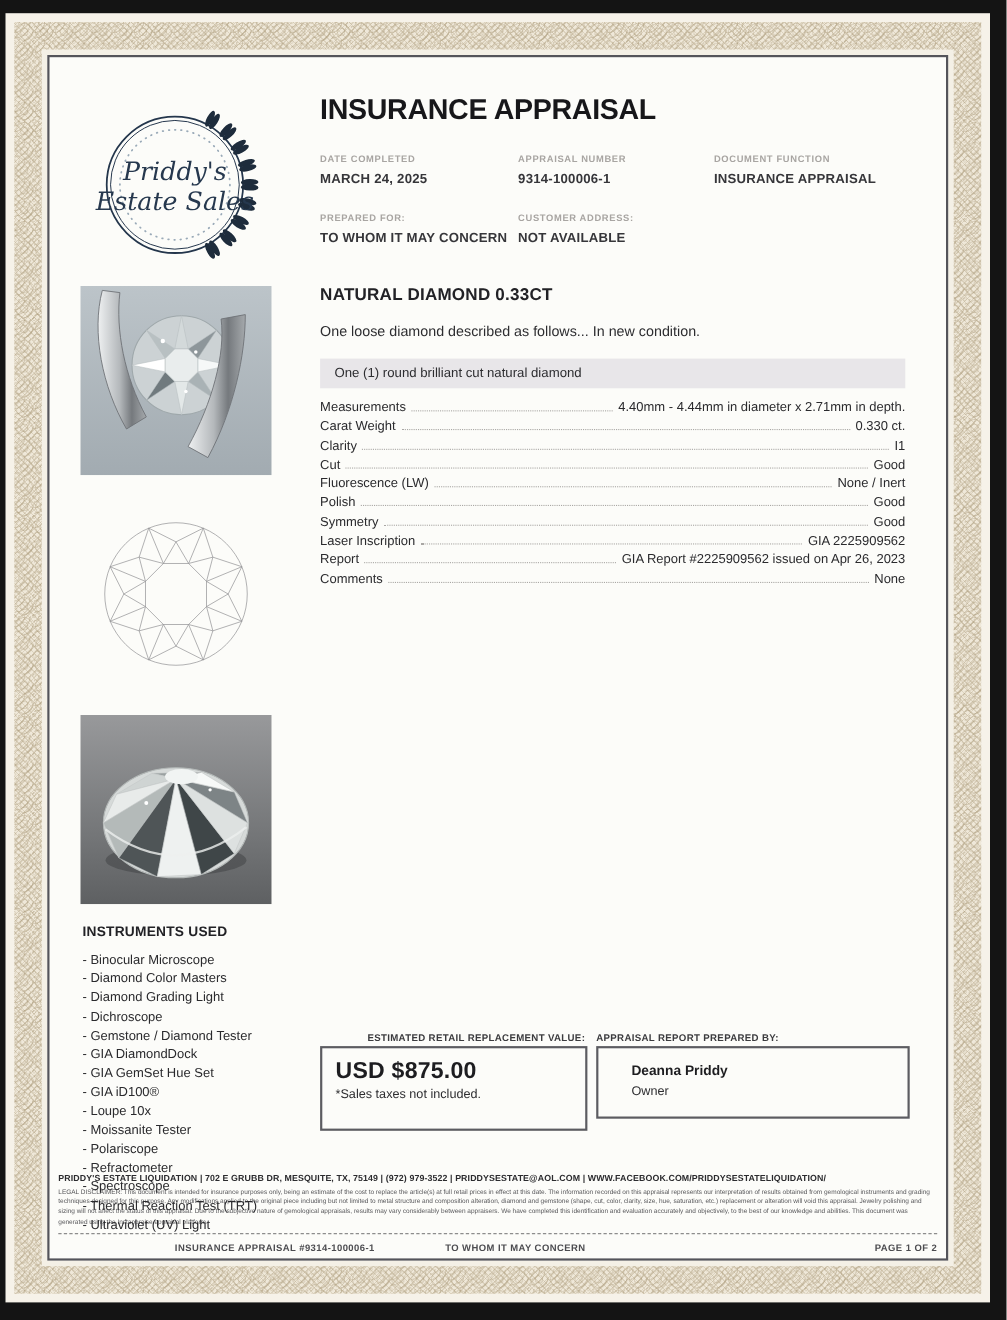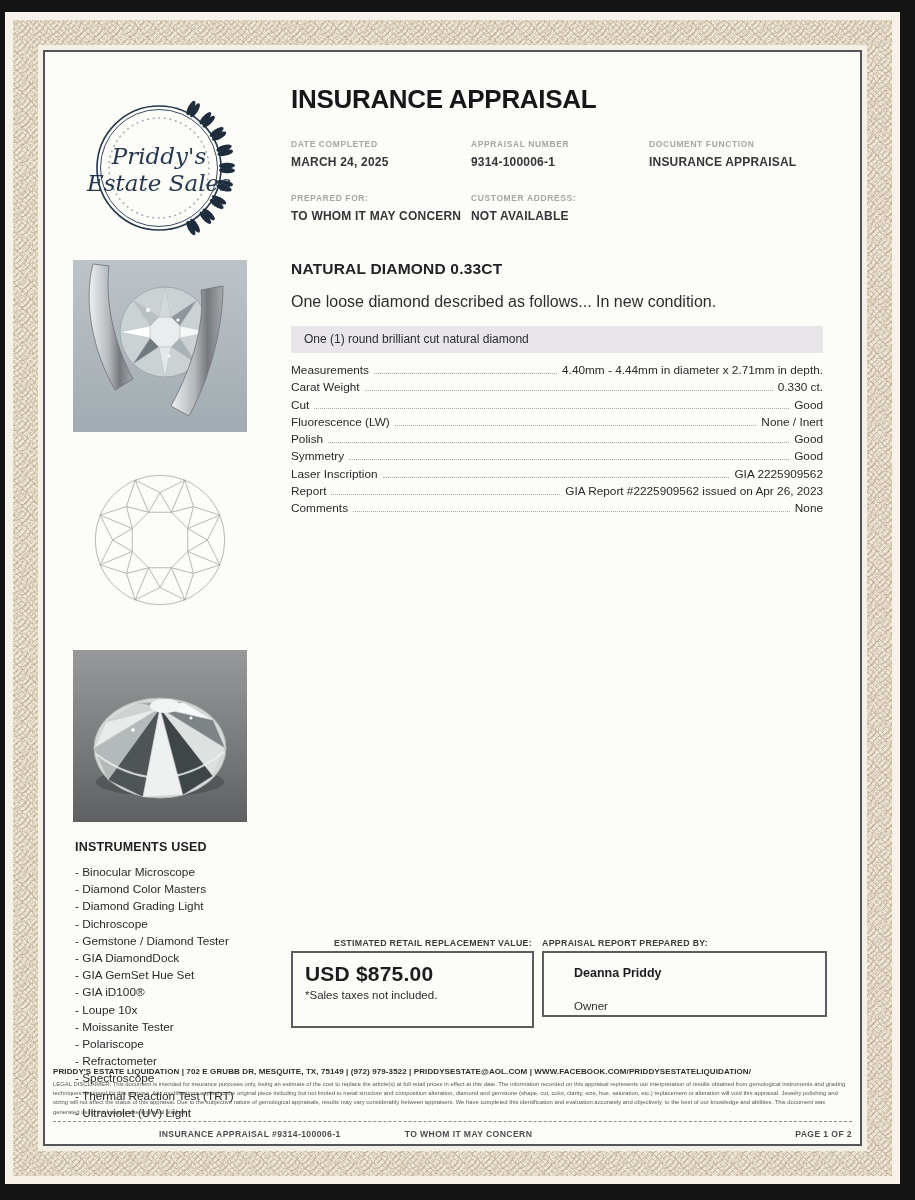--- a/index.html
+++ b/index.html
@@ -33,21 +33,21 @@
   .header-right{position:absolute;left:246px;top:32px;width:534px;}
   .doc-title{margin:0;font-size:26px;font-weight:bold;color:#17171a;letter-spacing:-.3px;}
   .meta-row{display:flex;margin-top:24px;}
   .meta-col1{width:180px;}
   .meta-col2{width:178px;}
   .meta-col3{width:176px;}
   .meta-label{font-size:8.5px;color:#a8a5a2;letter-spacing:.6px;font-weight:bold;}
   .meta-value{font-size:12px;color:#36363a;font-weight:bold;margin-top:6px;letter-spacing:.2px;}
   
   .item-heading{position:absolute;left:246px;top:208px;font-size:15.5px;font-weight:bold;color:#222226;letter-spacing:.2px;}
-  .item-desc{position:absolute;left:246px;top:241px;font-size:16px;color:#2d2d30;}
+  .item-desc{position:absolute;left:246px;top:241px;font-size:13px;color:#2d2d30;}
   .highlight-bar{
     position:absolute;left:246px;top:274px;width:532px;height:27px;box-sizing:border-box;
     background:#e8e6e9;font-size:12px;color:#2d2d30;line-height:27px;padding-left:13px;
   }
   .specs{position:absolute;left:246px;top:310px;width:532px;}
   .spec-row{display:flex;align-items:baseline;font-size:11.8px;color:#2a2a2d;line-height:17.3px;}
   .spec-label{white-space:nowrap;}
   .spec-leader{flex:1;border-bottom:1.2px dotted #a9a7a4;margin:0 5px 3px 5px;min-width:12px;}
   .spec-value{white-space:nowrap;text-align:right;}
   
@@ -68,21 +68,21 @@
     position:absolute;left:246px;top:899px;width:243px;height:77px;box-sizing:border-box;
     border:2px solid #5c5c61;background:#fcfcf9;padding:9px 12px;
   }
   .value-amount{font-size:21px;font-weight:bold;color:#1d1d20;letter-spacing:.2px;}
   .value-note{font-size:11.5px;color:#2d2d30;margin-top:3px;}
   .prep-box{
     position:absolute;left:497px;top:899px;width:285px;height:66px;box-sizing:border-box;
     border:2px solid #5c5c61;background:#fcfcf9;padding:13px 12px 0 30px;
   }
   .prep-name{font-size:12.5px;font-weight:bold;color:#1d1d20;}
-  .prep-role{font-size:11.5px;color:#2d2d30;margin-top:20px;}
+  .prep-role{font-size:11.5px;color:#2d2d30;margin-top:6px;}
   
   .contact-line{
     position:absolute;left:8px;bottom:68px;width:796px;z-index:2;
     font-size:8px;font-weight:bold;color:#2b2b2e;letter-spacing:.1px;white-space:nowrap;
   }
   .disclaimer{
     position:absolute;left:8px;bottom:27px;width:796px;z-index:1;
     font-size:5.9px;color:#57575a;line-height:1.58;text-align:left;
   }
   .dashed-rule{position:absolute;left:8px;right:8px;bottom:22px;border-top:1px dashed #8d8d8d;}
@@ -200,20 +200,25 @@
       <div class="specs">
         <div class="spec-row" style="">
           <span class="spec-label">Measurements</span>
           <span class="spec-leader"></span>
           <span class="spec-value">4.40mm - 4.44mm in diameter x 2.71mm in depth.</span>
         </div>
           <div class="spec-row" style="">
           <span class="spec-label">Carat Weight</span>
           <span class="spec-leader"></span>
           <span class="spec-value">0.330 ct.</span>
+        </div>
+          <div class="spec-row" style="">
+          <span class="spec-label">Clarity</span>
+          <span class="spec-leader"></span>
+          <span class="spec-value">I1</span>
         </div>
           <div class="spec-row" style="">
           <span class="spec-label">Cut</span>
           <span class="spec-leader"></span>
           <span class="spec-value">Good</span>
         </div>
           <div class="spec-row" style="">
           <span class="spec-label">Fluorescence (LW)</span>
           <span class="spec-leader"></span>
           <span class="spec-value">None / Inert</span>

